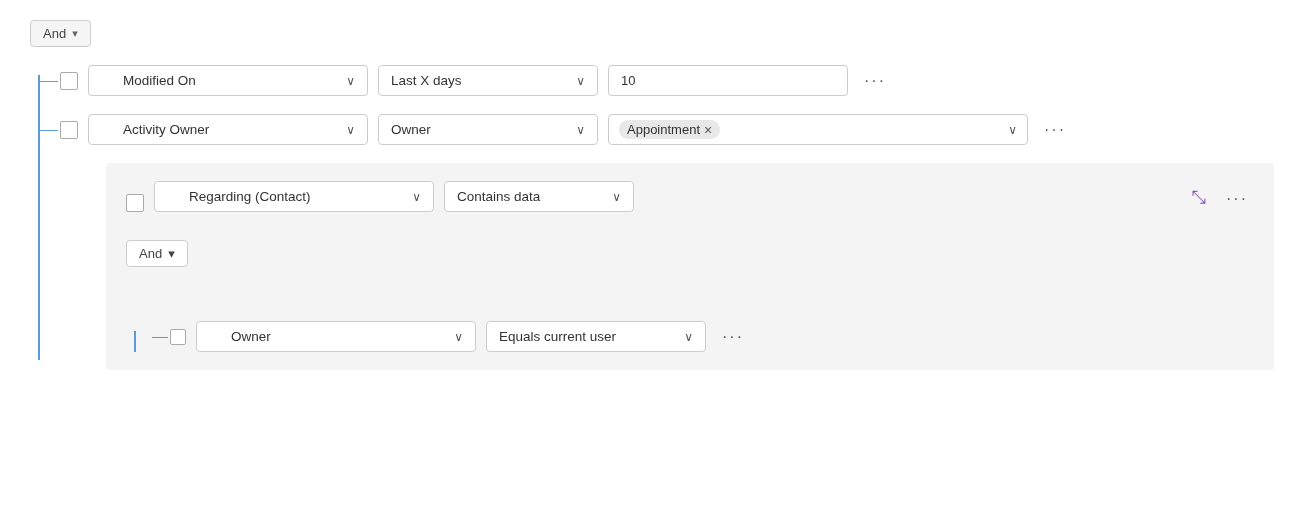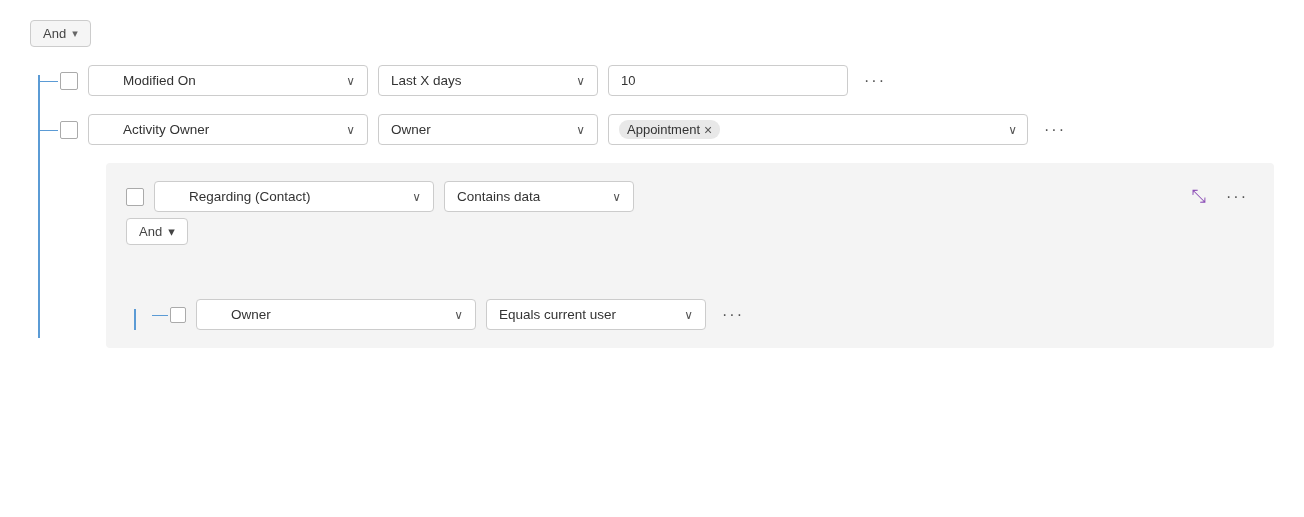--- a/index.html
+++ b/index.html
@@ -129,23 +129,23 @@
       background: #f4f4f4;
       border-radius: 4px;
       padding: 18px 20px 18px 20px;
       margin-left: 46px;
       margin-bottom: 18px;
       position: relative;
     }
 
     .sub-section-row {
       display: flex;
-      align-items: center;
+      align-items: flex-end;
       gap: 10px;
-      margin-bottom: 6px;
+      margin-bottom: 28px;
     }
 
     .collapse-icon {
       display: inline-flex;
       align-items: center;
       cursor: pointer;
       color: #8b4db5;
       font-size: 18px;
       margin-left: auto;
       padding: 4px;

